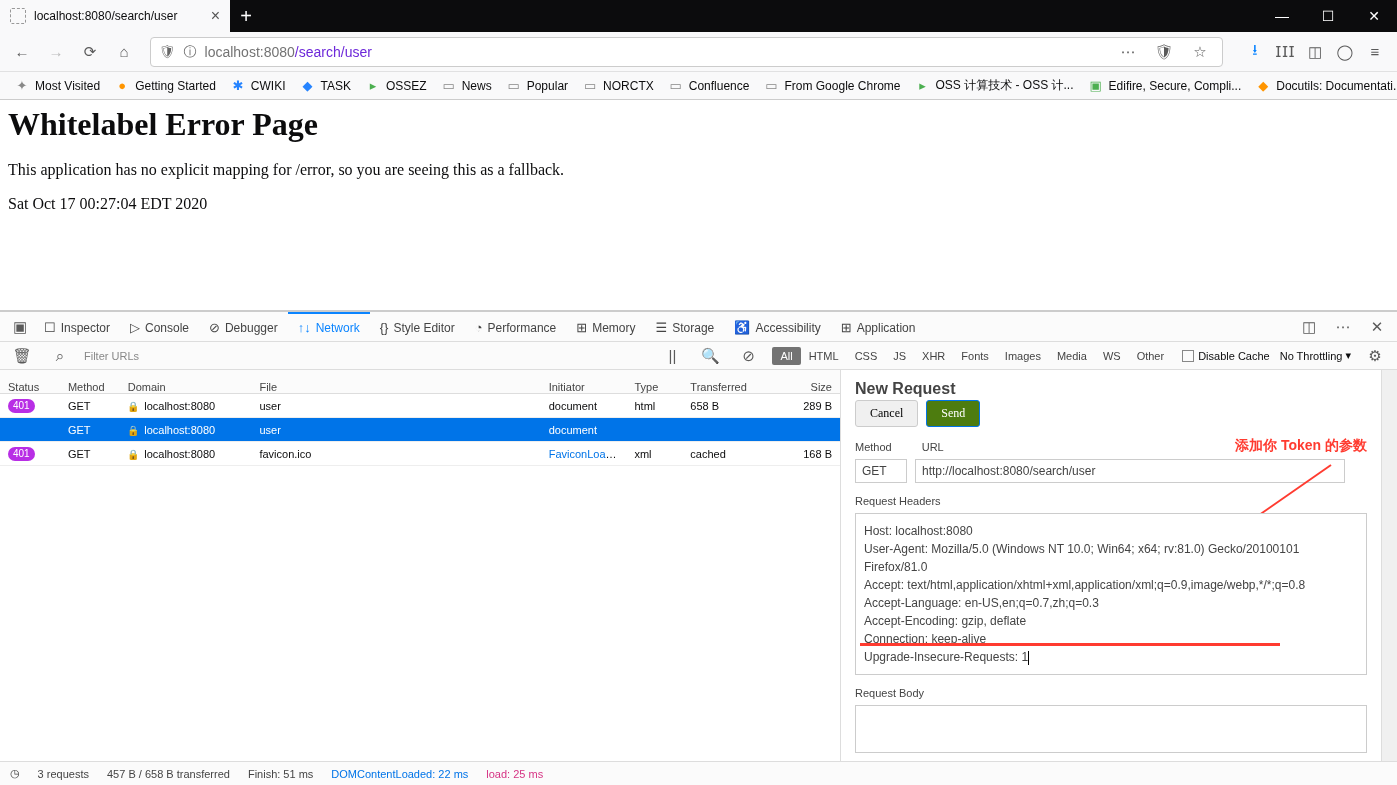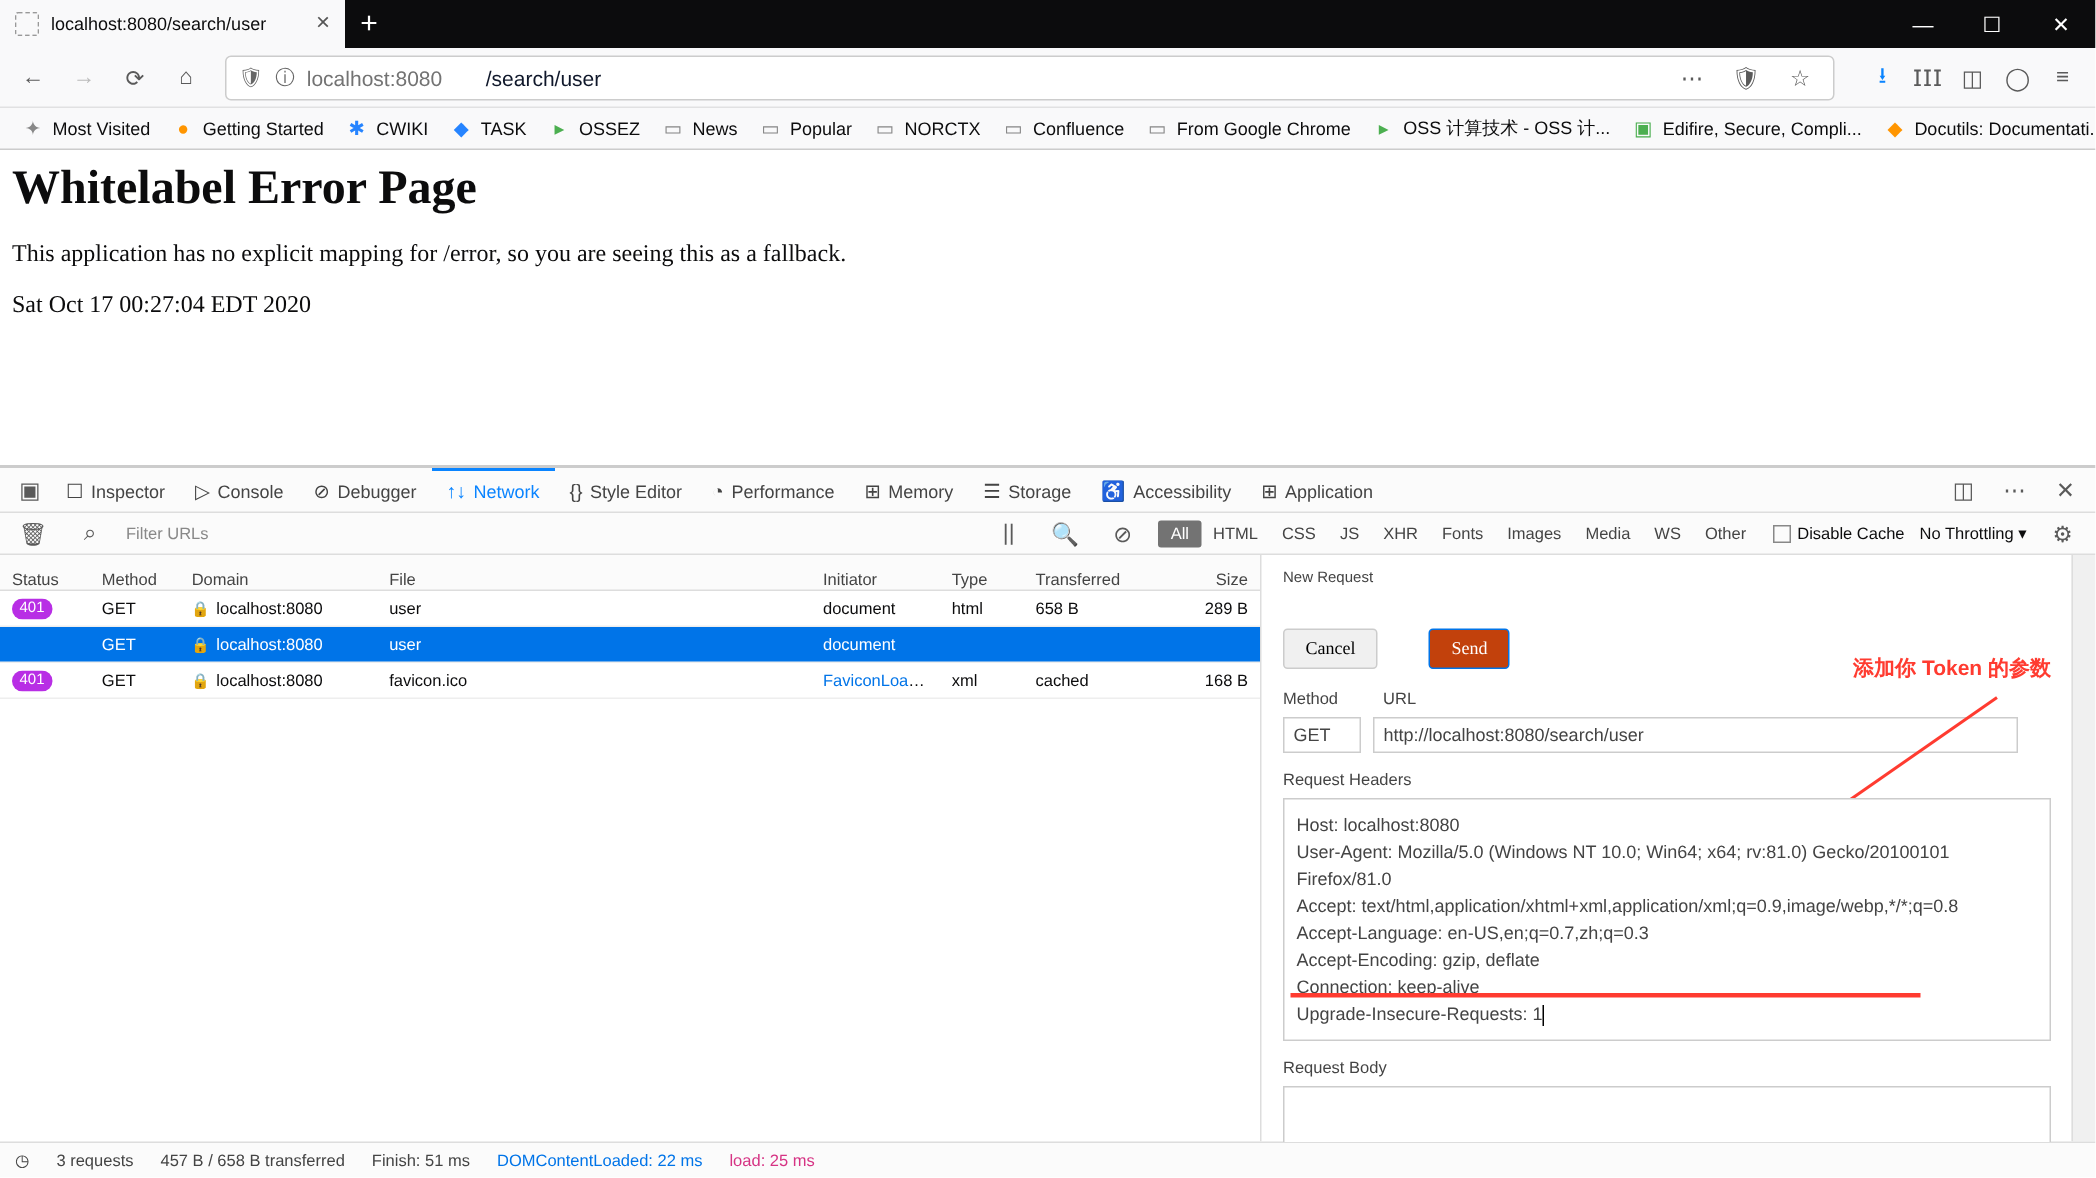--- a/index.html
+++ b/index.html
@@ -10,21 +10,21 @@
 .tab .close{margin-left:auto;font-size:16px;color:#555;}
 .newtab{width:32px;display:flex;align-items:center;justify-content:center;color:#fff;font-size:20px;}
 .winctrl{margin-left:auto;display:flex;}
 .winctrl div{width:46px;display:flex;align-items:center;justify-content:center;color:#fff;font-size:14px;}
 .navbar{height:40px;background:#f9f9fa;display:flex;align-items:center;padding:0 8px;gap:6px;border-bottom:1px solid #e1e1e2;}
 .nvicon{width:28px;height:28px;display:flex;align-items:center;justify-content:center;color:#5a5a5a;font-size:15px;border-radius:4px;}
 .nvicon.disabled{color:#bbb;}
 .urlbar{flex:1;height:30px;border:1px solid #ccc;border-radius:4px;display:flex;align-items:center;padding:0 8px;gap:8px;margin:0 6px;background:#fff;}
 .urlbar .shield,.urlbar .lock{color:#666;font-size:13px;}
 .urltxt{flex:1;font-size:14px;color:#737373;}
-.urltxt .path{color:#0f172a;margin-left:29px;}
+.urltxt .path{color:#6d28d9;}
 .right-icons{display:flex;gap:2px;align-items:center;margin-left:6px;}
 .right-icons .nvicon.dl{color:#0a84ff;}
 .bookbar{height:28px;background:#f9f9fa;display:flex;align-items:center;padding:0 8px;gap:2px;border-bottom:1px solid #ccc;}
 .bk{display:flex;align-items:center;gap:5px;padding:3px 6px;font-size:12px;color:#0c0c0d;border-radius:3px;white-space:nowrap;}
 .bk .bi{width:16px;height:16px;display:inline-flex;align-items:center;justify-content:center;font-size:13px;}
 .content{flex:0 0 210px;padding:6px 8px;font-family:"Times New Roman",serif;background:#fff;}
 .content h1{font-size:32px;font-weight:bold;margin-bottom:18px;}
 .content p{font-size:16px;margin-bottom:16px;}
 .content .ts{font-size:16px;}
 .devtools{flex:1;display:flex;flex-direction:column;border-top:2px solid #ccc;min-height:0;}
@@ -54,24 +54,24 @@
 .c-type{width:56px;}
 .c-trans{width:100px;}
 .c-size{width:58px;text-align:right;}
 .net-row{display:flex;height:24px;align-items:center;font-size:11px;border-bottom:1px solid #eee;}
 .net-row.selected{background:#0074e8;color:#fff;}
 .badge401{display:inline-block;background:#b82ee5;color:#fff;padding:0 5px;border-radius:7px;font-size:10px;line-height:14px;}
 .lockic{color:#888;margin-right:4px;font-size:10px;}
 .net-row.selected .lockic{color:#fff;}
 .linkish{color:#0074e8;}
 .net-right{width:540px;padding:10px 14px;overflow:auto;font-size:12px;color:#444;position:relative;}
-.nr-title{font-size:10px;margin-bottom:28px;color:#444;}
+.nr-title{font-size:16px;margin-bottom:2px;color:#444;font-weight:bold;}
 .nr-btns{display:flex;gap:8px;margin-bottom:14px;}
 .btn{padding:5px 14px;border:1px solid #ccc;border-radius:3px;background:#f0f0f0;font-size:12px;font-family:Liberation Serif, serif;}
-.btn.primary{background:#c2410c;color:#fff;border-color:#0074e8;margin-left:26px;}
+.btn.primary{background:#4d7c0f;color:#fff;border-color:#0074e8;}
 .fldrow{display:flex;gap:20px;margin-bottom:6px;font-size:11px;}
 .fldlabel{color:#444;}
 .inpbox{border:1px solid #ccc;padding:4px 6px;font-size:12px;background:#fff;}
 .inp-method{width:52px;}
 .inp-url{width:430px;}
 .sect{font-size:11px;color:#444;margin:12px 0 6px;}
 .headersbox{border:1px solid #ccc;padding:8px;font-size:12px;line-height:1.5;position:relative;background:#fff;}
 .redline{position:absolute;left:4px;right:86px;bottom:28px;height:3px;background:#ff3b30;}
 .annot{position:absolute;right:14px;top:67px;color:#ff3b30;font-weight:bold;font-size:14px;}
 .arrow-svg{position:absolute;pointer-events:none;}

